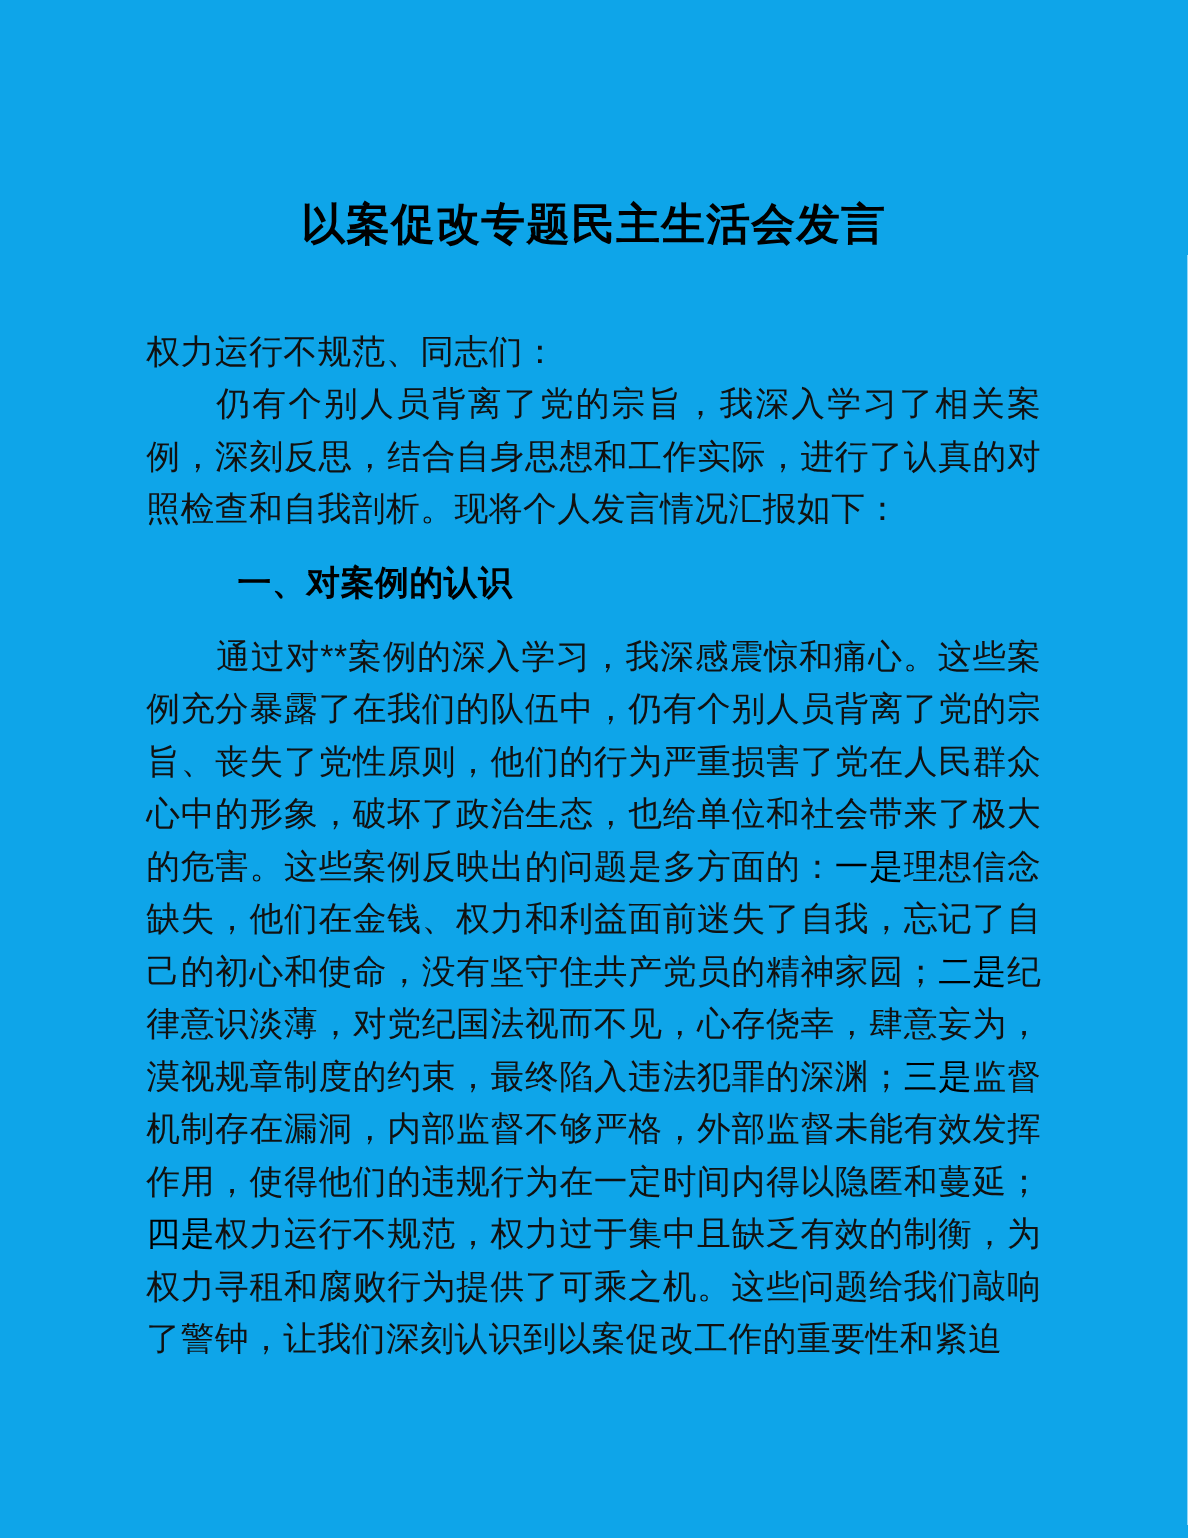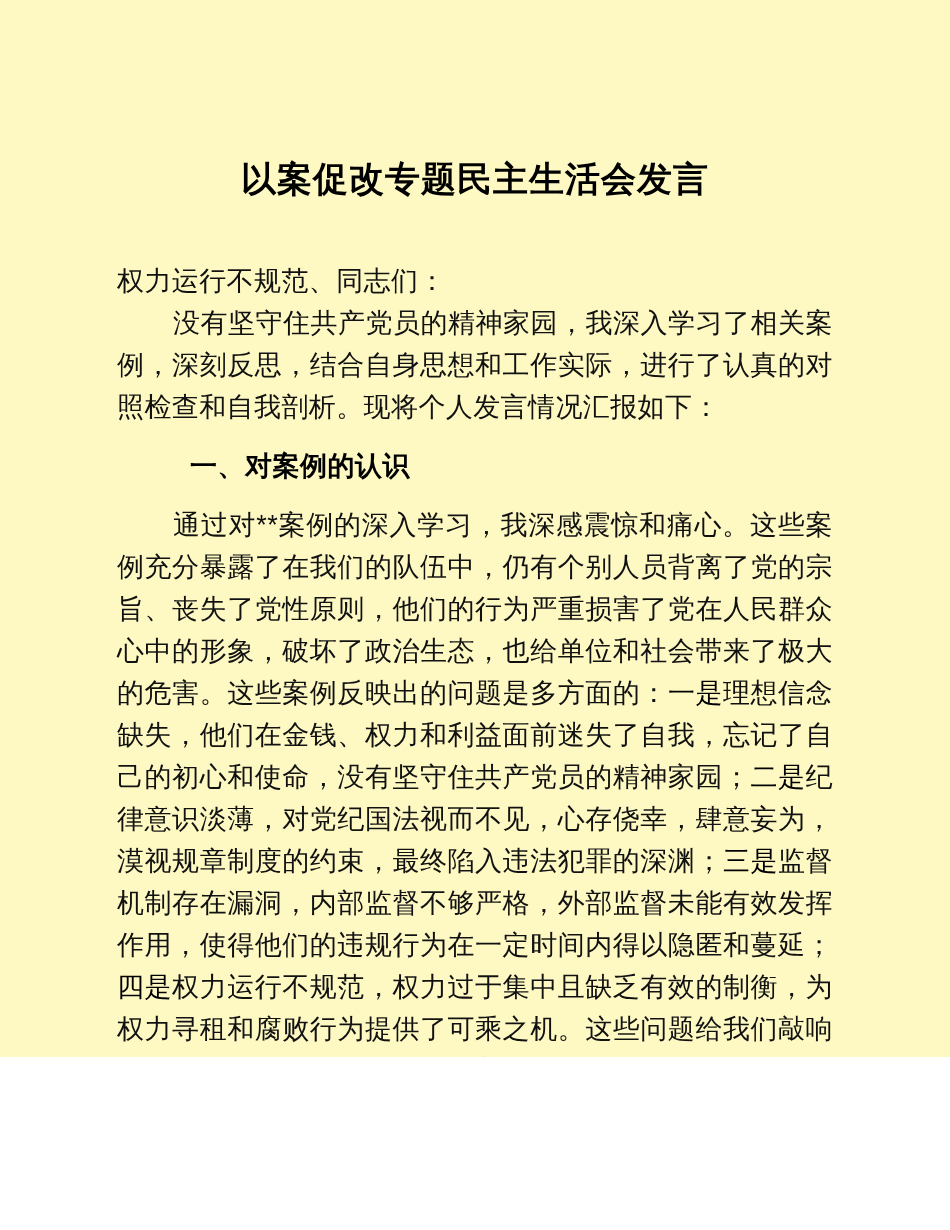--- a/index.html
+++ b/index.html
@@ -3,22 +3,22 @@
 <meta charset="utf-8">
 <style>
   html, body {
     margin: 0;
     padding: 0;
     background: #ffffff;
   }
   .page {
     position: relative;
     width: 950px;
-    height: 1057px;
-    background: #fef9c3;
+    height: 1230px;
+    background: #0ea5e9;
     overflow: hidden;
     box-sizing: border-box;
   }
   .doc-body {
     position: absolute;
     left: 117px;
     top: 0;
     width: 716px;
   }
   .doc-title {
@@ -78,20 +78,20 @@
 </head>
 <body>
 
 <div class="page">
   <div class="doc-body">
 
     <h1 class="doc-title">以案促改专题民主生活会发言</h1>
 
     <p class="salutation">权力运行不规范、同志们：</p>
 
-    <p class="para">没有坚守住共产党员的精神家园，我深入学习了相关案例，深刻反思，结合自身思想和工作实际，进行了认真的对照检查和自我剖析。现将个人发言情况汇报如下：</p>
+    <p class="para">仍有个别人员背离了党的宗旨，我深入学习了相关案例，深刻反思，结合自身思想和工作实际，进行了认真的对照检查和自我剖析。现将个人发言情况汇报如下：</p>
 
     <h2 class="section-heading">一、对案例的认识</h2>
 
     <p class="para para-overflow"><span>通过对**案例的深入学习，我深感震惊和痛心。这些案例充分暴露了在我们的队伍中，仍有个别人员背离了党的宗旨、丧失了党性原则，他们的行为严重损害了党在人民群众心中的形象，破坏了政治生态，也给单位和社会带来了极大的危害。这些案例反映出的问题是多方面的：</span><span class="b">一是</span><span>理想信念缺失，他们在金钱、权力和利益面前迷失了自我，忘记了自己的初心和使命，没有坚守住共产党员的精神家园；</span><span class="b">二是</span><span>纪律意识淡薄，对党纪国法视而不见，心存侥幸，肆意妄为，漠视规章制度的约束，最终陷入违法犯罪的深渊；</span><span class="b">三是</span><span>监督机制存在漏洞，内部监督不够严格，外部监督未能有效发挥作用，使得他们的违规行为在一定时间内得以隐匿和蔓延；</span><span class="b">四是</span><span>权力运行不规范，权力过于集中且缺乏有效的制衡，为权力寻租和腐败行为提供了可乘之机。这些问题给我们敲响了警钟，让我们深刻认识到以案促改工作的重要性和紧迫</span></p>
 
   </div>
 </div>
 
 </body></html>

